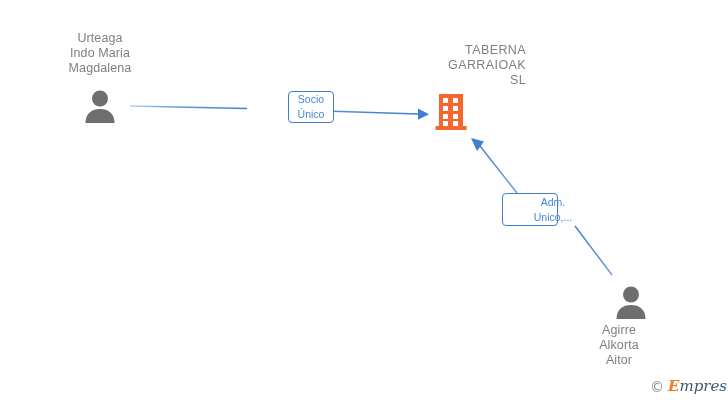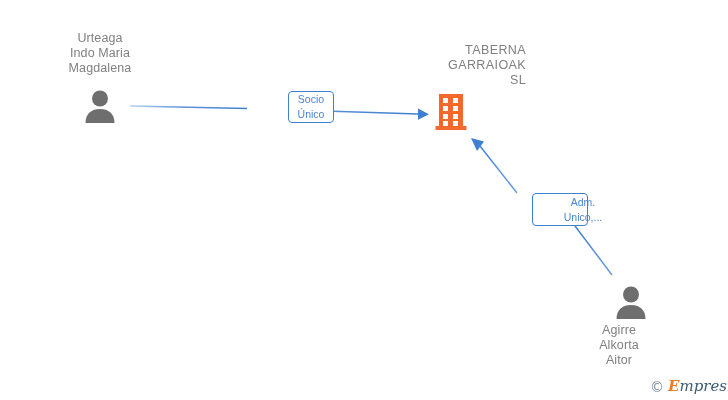--- a/index.html
+++ b/index.html
@@ -142,21 +142,21 @@
     <path d="M 3.5 34 C 3.5 24.5 9.5 20 18 20 C 26.5 20 32.5 24.5 32.5 34 Z" fill="#6e6e6e"></path>
   </svg>
 
   <div class="node-label" style="left:561px; top:323px; width:116px;">Agirre
 Alkorta
 Aitor</div>
 
   <div class="rel-box" style="left:247px; top:91px; width:46px; height:32px;margin-left:41px;">Socio
 Único</div>
 
-  <div class="rel-box" style="left:532px; top:193px; width:56px; height:33px;padding-left:46px;">Adm.
+  <div class="rel-box" style="left:502px; top:193px; width:56px; height:33px;padding-left:46px;">Adm.
 Unico,...</div>
 
   <div class="watermark" style="left:650px; top:379px;">
     <span class="wm-c">©</span>
     <span class="wm-text">
       <span class="wm-e">E</span><span class="wm-rest">mpresia</span>
     </span>
   </div>
 
 </div>

